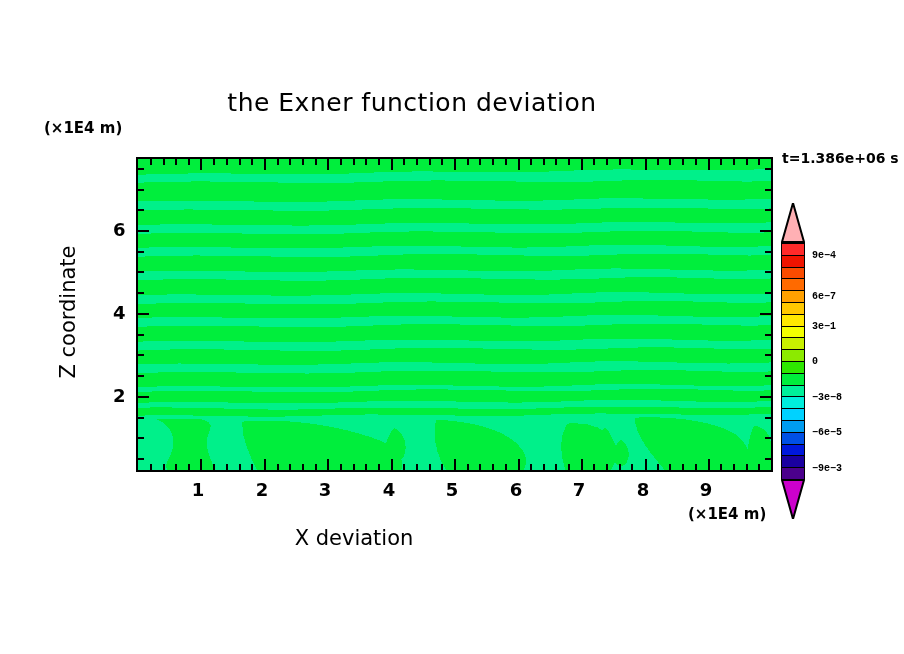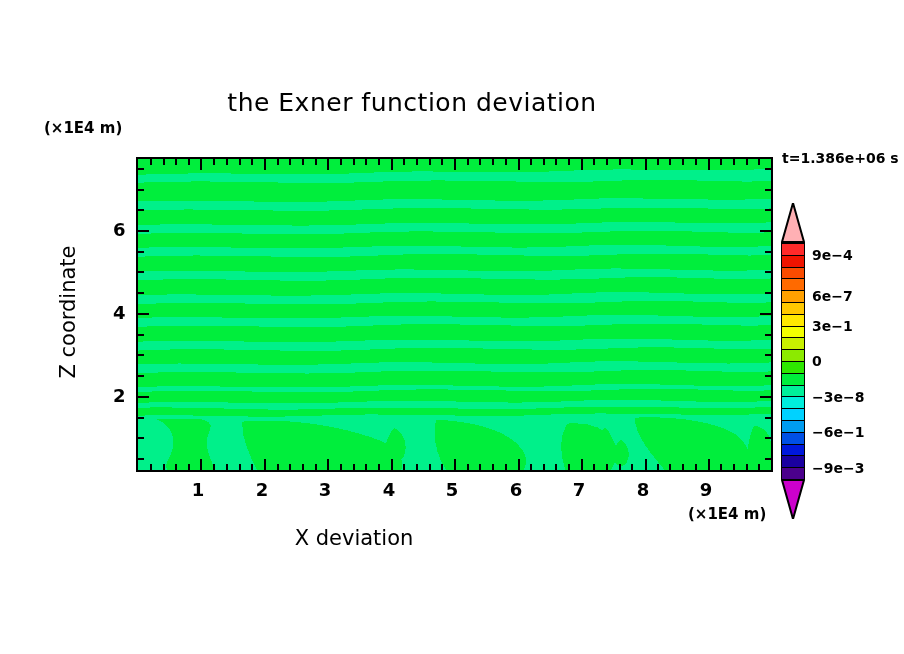--- a/index.html
+++ b/index.html
@@ -57,21 +57,21 @@
 
   
   .xlab{font-size:18px;font-weight:bold;transform:translateX(-50%);}
   .ylab{font-size:18px;font-weight:bold;transform:translateY(-50%);}
 
   
   #cbar{position:absolute;left:781px;top:243px;width:24px;height:236px;}
   .cband{position:absolute;left:0;width:24px;box-sizing:border-box;border:1px solid #000;}
   #cb-top-arrow{position:absolute;left:781px;top:203px;width:24px;height:40px;}
   #cb-bot-arrow{position:absolute;left:781px;top:479px;width:24px;height:40px;}
-  .cblab{font-size:14px;font-weight:bold;transform:translateY(-50%);}
+  .cblab{font-size:10px;font-weight:bold;transform:translateY(-50%);font-family:Liberation Mono, monospace;}
 </style>
 </head>
 <body>
 
 <div id="root">
 
   <div class="txt" id="title">the Exner function deviation</div>
 
   <div class="txt" id="z-unit">(×1E4 m)</div>
   <div class="txt" id="x-unit">(×1E4 m)</div>
@@ -305,16 +305,16 @@
 
   <svg id="cb-bot-arrow" viewBox="0 0 24 40">
     <polygon points="12,40 1,1 23,1" fill="#cc00cc" stroke="#000" stroke-width="2" stroke-linejoin="miter"></polygon>
   </svg>
 
   <div class="txt cblab" style="left:812px;top:255px">9e−4</div>
   <div class="txt cblab" style="left:812px;top:296px">6e−7</div>
   <div class="txt cblab" style="left:812px;top:326px">3e−1</div>
   <div class="txt cblab" style="left:812px;top:361px">0</div>
   <div class="txt cblab" style="left:812px;top:397px">−3e−8</div>
-  <div class="txt cblab" style="left:812px;top:432px">−6e−1</div>
+  <div class="txt cblab" style="left:812px;top:432px">−6e−5</div>
   <div class="txt cblab" style="left:812px;top:468px">−9e−3</div>
 
 </div>
 
 </body></html>

